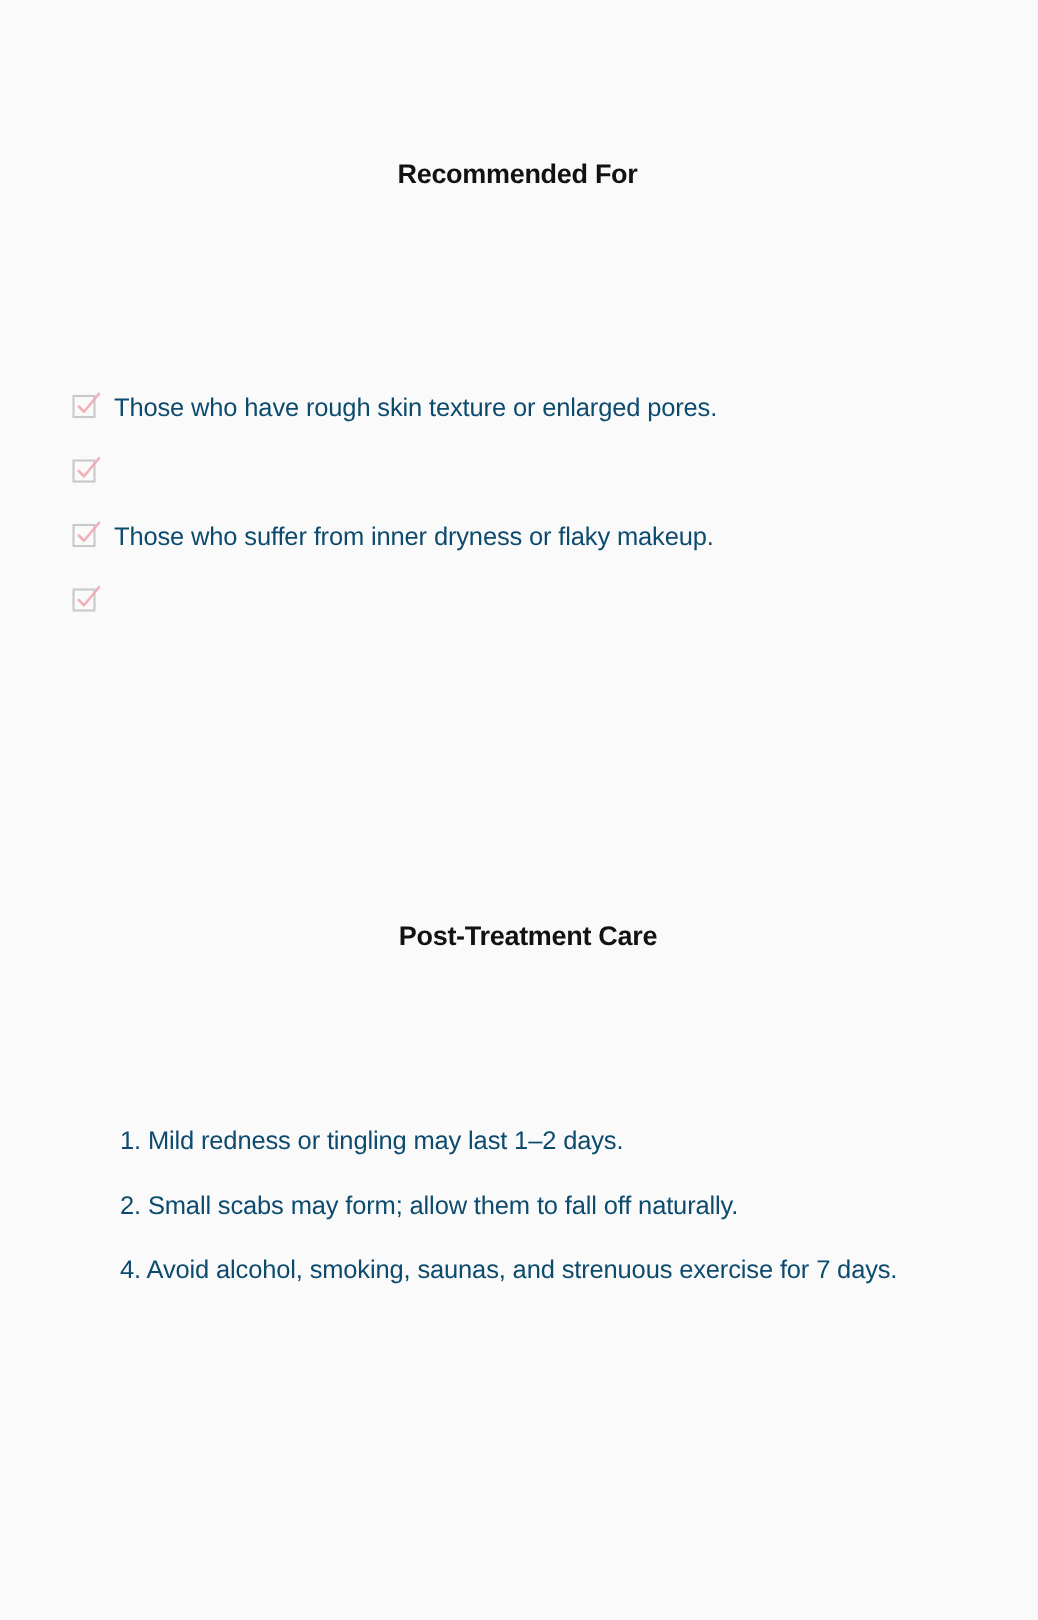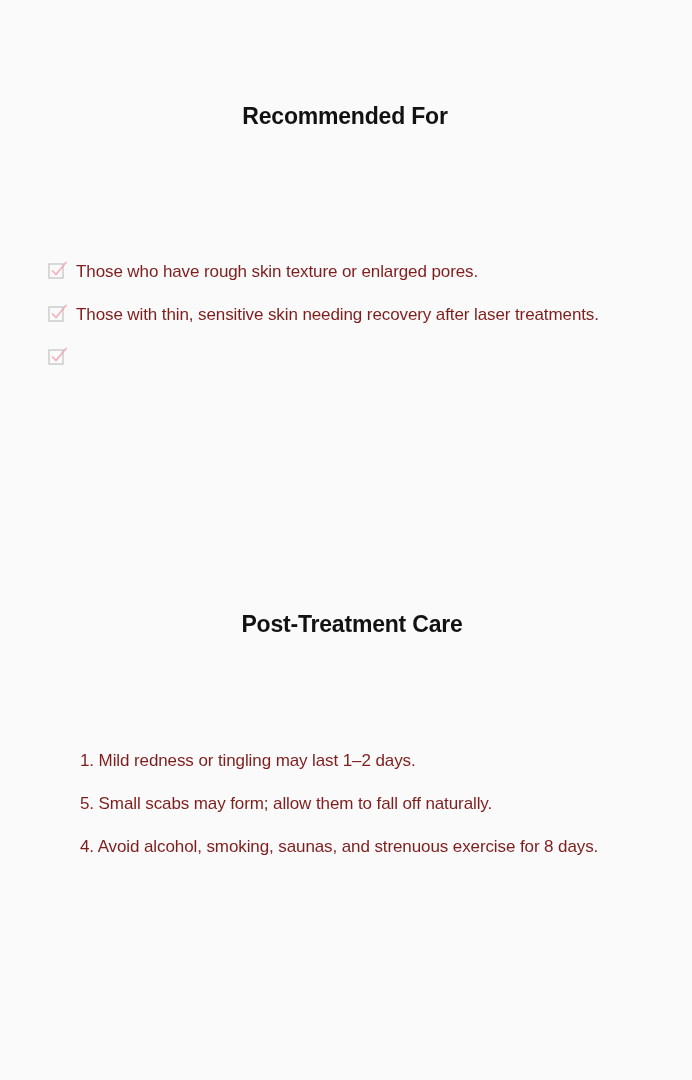--- a/index.html
+++ b/index.html
@@ -18,21 +18,21 @@
   .page {
     position: relative;
     width: 692px;
     height: 1080px;
   }
   .section-heading {
     position: absolute;
     left: 0;
     right: 0;
     text-align: center;
-    font-size: 23px;
+    font-size: 18px;
     font-weight: 700;
     color: #121212;
     letter-spacing: -0.2px;
     line-height: 22px;
   }
   .heading-recommended {
     top: 105px;
     transform: translateX(-1px);
   }
   .heading-posttreatment {
@@ -54,21 +54,21 @@
   .checkbox-icon {
     flex: 0 0 auto;
     width: 20px;
     height: 20px;
     transform: translateY(-2px);
   }
   .item-text {
     font-size: 17px;
     line-height: 22px;
     letter-spacing: -0.1px;
-    color: #7f1d1d;
+    color: #0c4a6e;
     white-space: nowrap;
   }
   .numlist {
     position: absolute;
     top: 739px;
     left: 80px;
     right: 15px;
   }
   .num-item {
     height: 43px;
@@ -95,23 +95,31 @@
       <span class="item-text">Those who have rough skin texture or enlarged pores.</span>
     </div>
 
     <div class="check-item">
       <span class="checkbox-icon">
         <svg width="20" height="20" viewBox="0 0 20 20">
           <rect x="1" y="4" width="14" height="14" fill="none" stroke="#c9c9ca" stroke-width="1.4"></rect>
           <path d="M4.5 11 L8 14.5 L18 2.5" fill="none" stroke="#f1a6b1" stroke-width="1.7" stroke-linecap="round" stroke-linejoin="round" opacity="0.9"></path>
         </svg>
       </span>
-      <span class="item-text">Those with thin, sensitive skin needing recovery after laser treatments.</span>
     </div>
 
+    <div class="check-item">
+      <span class="checkbox-icon">
+        <svg width="20" height="20" viewBox="0 0 20 20">
+          <rect x="1" y="4" width="14" height="14" fill="none" stroke="#c9c9ca" stroke-width="1.4"></rect>
+          <path d="M4.5 11 L8 14.5 L18 2.5" fill="none" stroke="#f1a6b1" stroke-width="1.7" stroke-linecap="round" stroke-linejoin="round" opacity="0.9"></path>
+        </svg>
+      </span>
+      <span class="item-text">Those who suffer from inner dryness or flaky makeup.</span>
+    </div>
 
     <div class="check-item">
       <span class="checkbox-icon">
         <svg width="20" height="20" viewBox="0 0 20 20">
           <rect x="1" y="4" width="14" height="14" fill="none" stroke="#c9c9ca" stroke-width="1.4"></rect>
           <path d="M4.5 11 L8 14.5 L18 2.5" fill="none" stroke="#f1a6b1" stroke-width="1.7" stroke-linecap="round" stroke-linejoin="round" opacity="0.9"></path>
         </svg>
       </span>
     </div>
 
@@ -119,23 +127,23 @@
 
   <div class="section-heading heading-posttreatment">Post-Treatment Care</div>
 
   <div class="numlist">
 
     <div class="num-item">
       <span class="item-text">1. Mild redness or tingling may last 1–2 days.</span>
     </div>
 
     <div class="num-item">
-      <span class="item-text">5. Small scabs may form; allow them to fall off naturally.</span>
+      <span class="item-text">2. Small scabs may form; allow them to fall off naturally.</span>
     </div>
 
 
     <div class="num-item">
-      <span class="item-text">4. Avoid alcohol, smoking, saunas, and strenuous exercise for 8 days.</span>
+      <span class="item-text">4. Avoid alcohol, smoking, saunas, and strenuous exercise for 7 days.</span>
     </div>
 
   </div>
 
 </div>
 
 </body></html>

